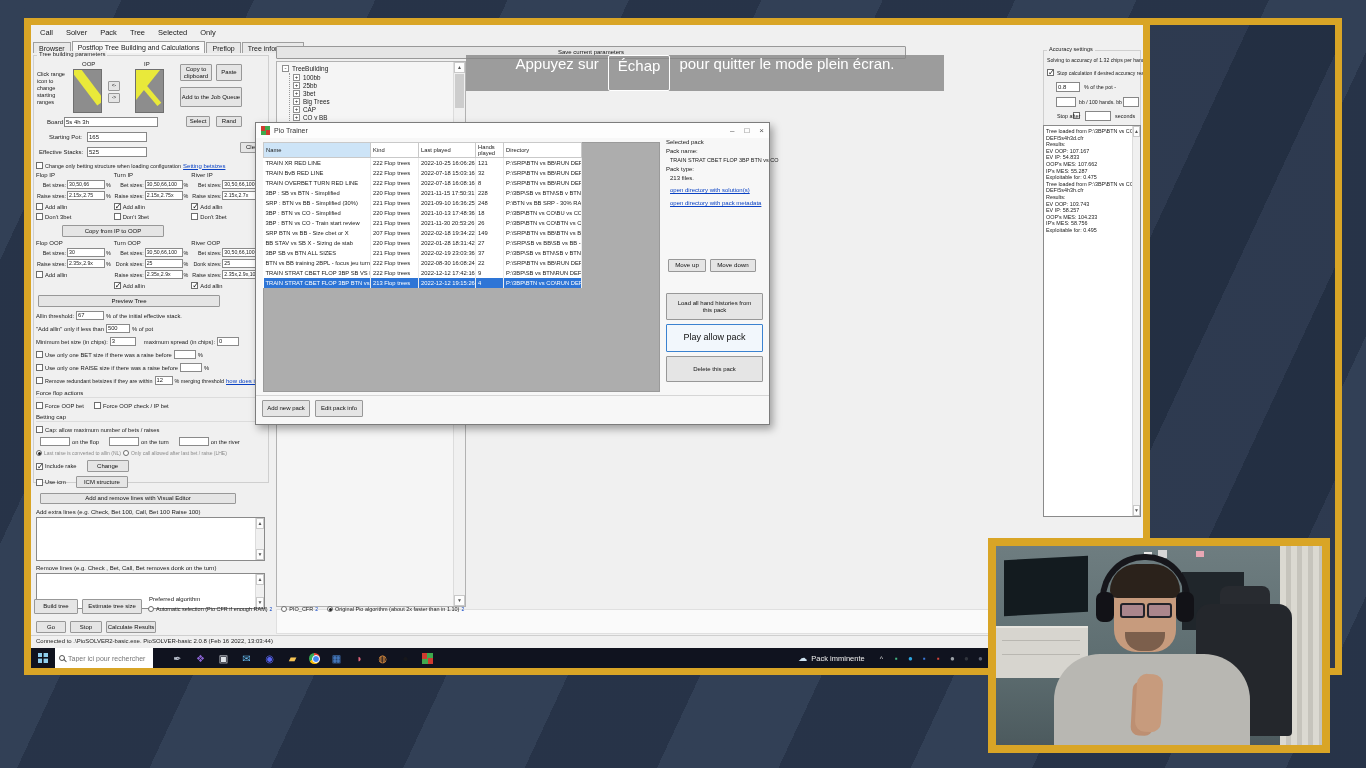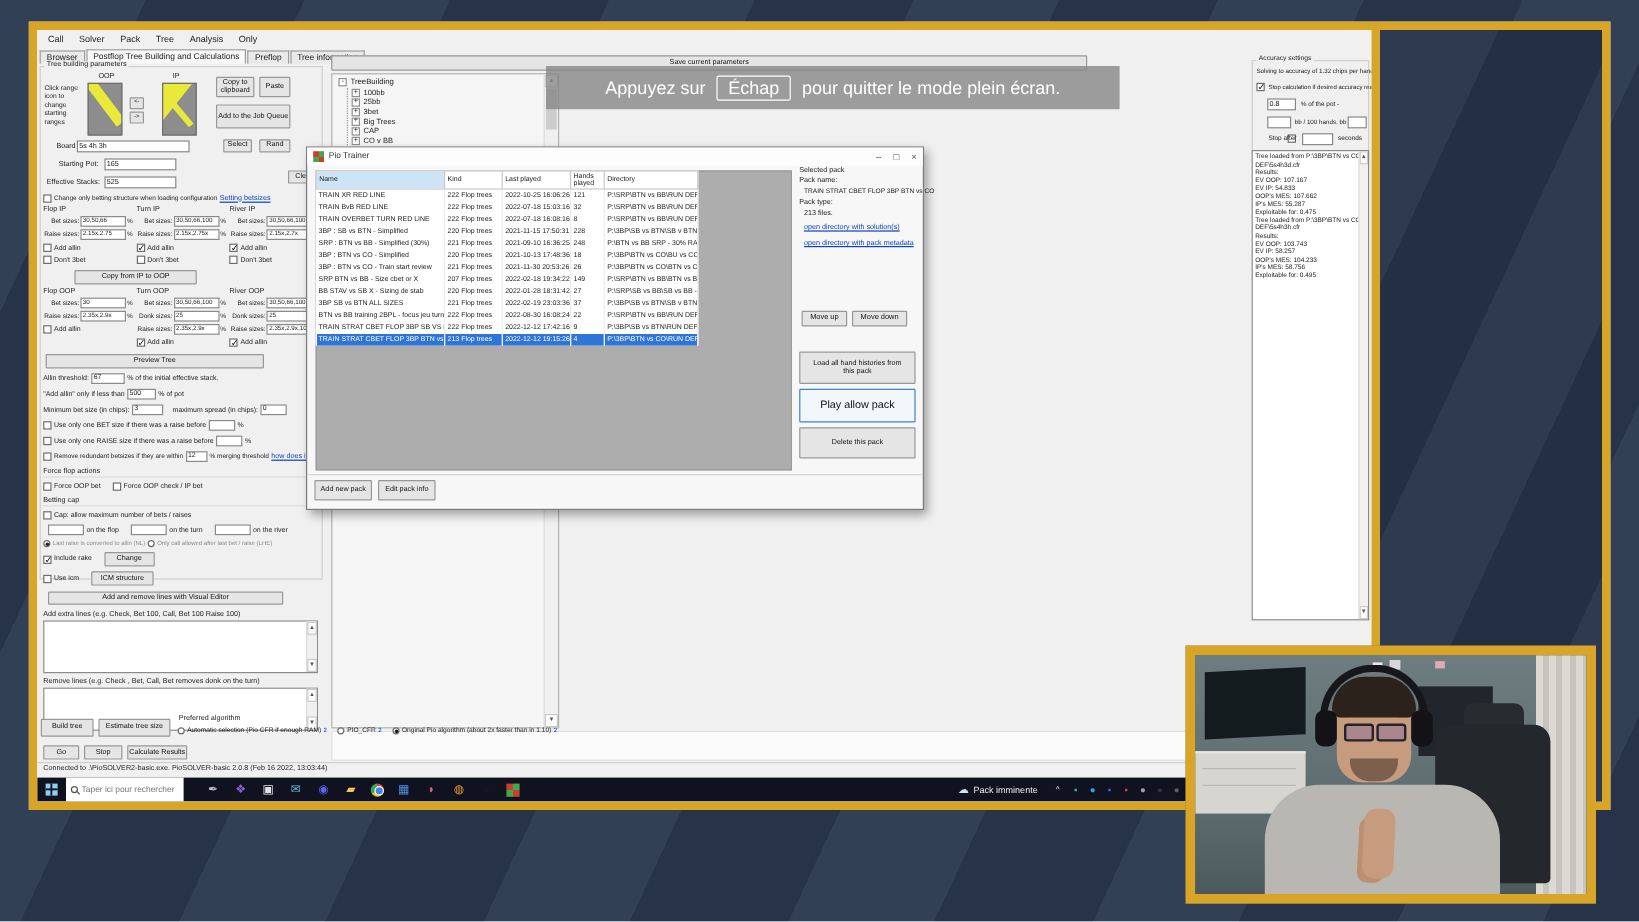--- a/index.html
+++ b/index.html
@@ -109,21 +109,21 @@
   .ptable tr.selected td{background:#2e75d6;color:#fff}
   .dlg-lbl{position:absolute;font-size:6px;white-space:nowrap}
   .dlg-sep{position:absolute;left:0;right:0;top:272px;border-top:1px solid #d6d6d6}
   .playbtn{border:1px solid #3b82d0 !important;background:#f2f7fc !important;font-size:9px !important}
   
   .acc{position:absolute;left:1012px;top:20px;width:100px;height:592px;font-size:5.6px}
   .accgrp{position:absolute;left:0;top:5px;width:98px;height:85px;border:1px solid #cfcfcf}
   .logbox{position:absolute;left:0;top:80px;width:98px;height:392px;background:#fff;border:1px solid #8a8a8a;padding:2px 14px 2px 2px;overflow:hidden}
   .logline{font-size:5.4px;line-height:6.6px;white-space:nowrap}
   
-  .fsoverlay{position:absolute;left:424px;top:30px;width:478px;height:36px;background:rgba(135,135,135,.80);display:flex;align-items:center;justify-content:center;gap:9px;color:#fff;font-size:15px;z-index:50}
+  .fsoverlay{position:absolute;left:435px;top:30px;width:478px;height:36px;background:rgba(135,135,135,.80);display:flex;justify-content:center;gap:9px;color:#fff;font-size:15px;z-index:50}
   .fskey{border:1px solid #fff;border-radius:2px;padding:1px 9px}
   
   .webcam{position:absolute;left:988px;top:538px;width:342px;height:215px;border:8px solid #d9a526;background:#5c6b6e;overflow:hidden;z-index:60}
   .cam{position:relative;width:100%;height:100%;background:linear-gradient(180deg,#6e7d80 0%,#5d6d70 60%,#4c5a5e 100%)}
   .curtain{position:absolute;right:0;top:0;width:42px;height:100%;background:repeating-linear-gradient(90deg,#dbd9d1 0 6px,#c6c4bc 6px 11px)}
   .tv{position:absolute;left:8px;top:12px;width:84px;height:56px;background:#131b1f;transform:skewY(-3deg)}
   .desk{position:absolute;left:0;top:80px;width:92px;height:52px;background:#d7d5cf;border-top:2px solid #e6e4de}
   .desk::after{content:"";position:absolute;left:6px;top:12px;width:78px;height:1px;background:#b9b7b1;box-shadow:0 14px 0 #b9b7b1}
   .mon2{position:absolute;left:186px;top:26px;width:62px;height:58px;background:#20262b}
   .chair{position:absolute;left:200px;top:58px;width:96px;height:132px;background:#24272c;border-radius:14px 14px 4px 4px}
@@ -153,21 +153,21 @@
   <div class="frame">
     <div class="frame-inner">
       <div class="app">
 
         <div class="menubar">
 
         <span class="menu-item">Call</span>
             <span class="menu-item">Solver</span>
             <span class="menu-item">Pack</span>
             <span class="menu-item">Tree</span>
-            <span class="menu-item">Analysis</span>
+            <span class="menu-item">Selected</span>
             <span class="menu-item">Only</span>
           </div>
 
         <div class="tabbar">
 
         <div class="tab">Browser</div>
             <div class="tab active">Postflop Tree Building and Calculations</div>
             <div class="tab">Preflop</div>
             <div class="tab">Tree information</div>
           </div>

